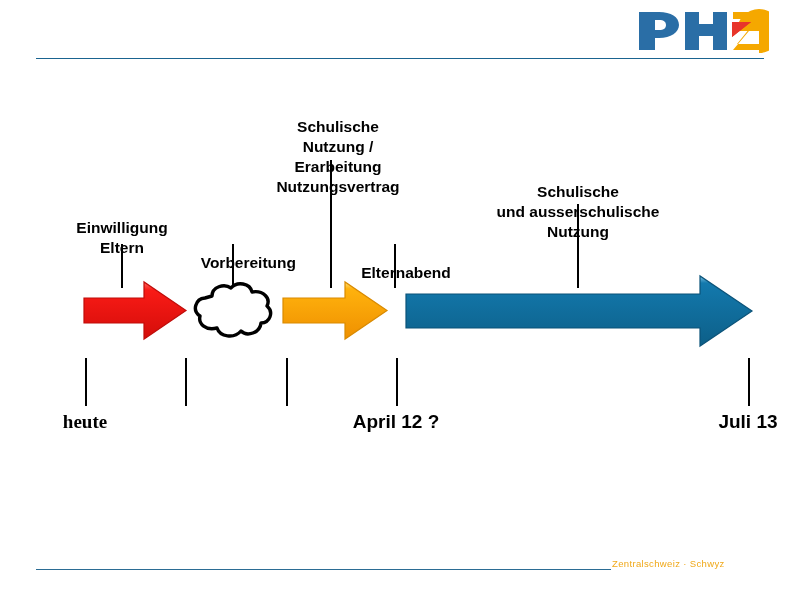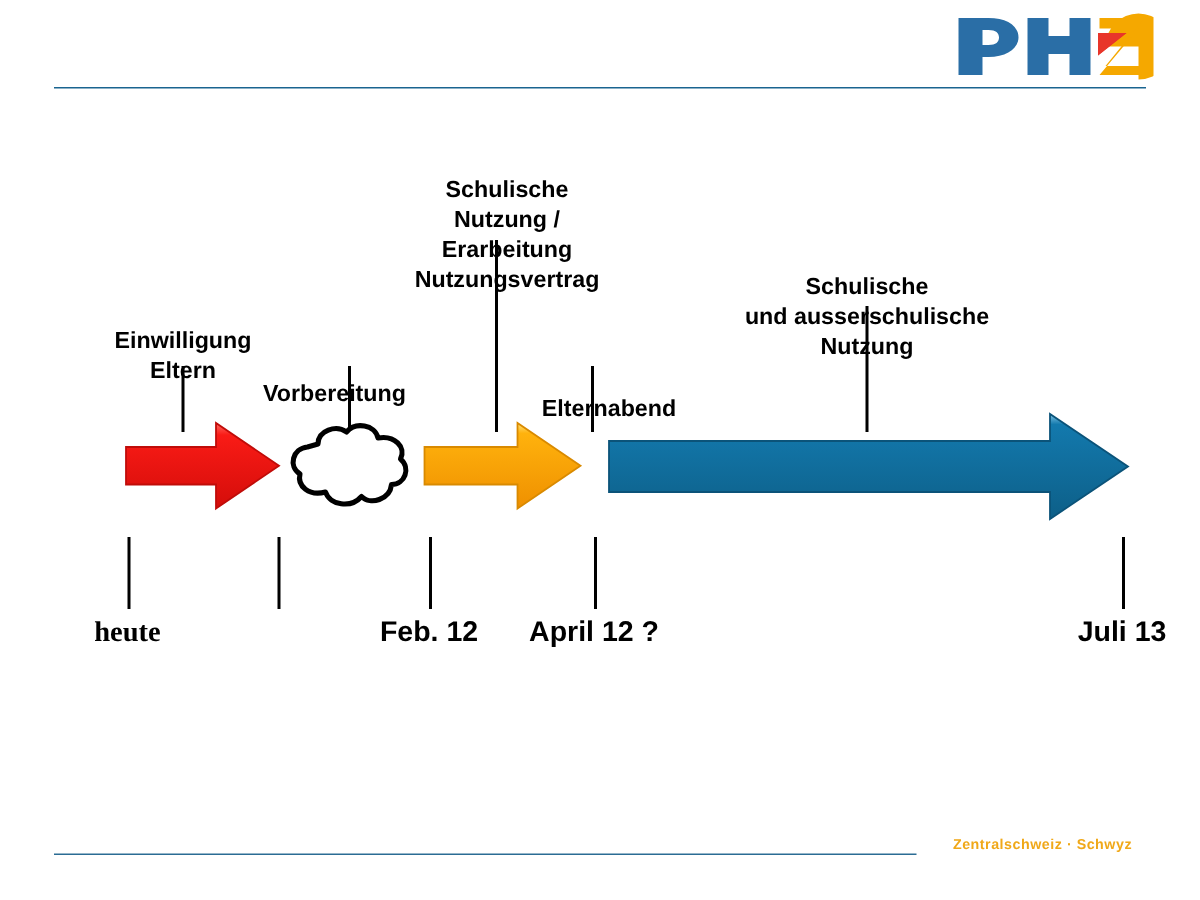--- a/index.html
+++ b/index.html
@@ -66,25 +66,25 @@
   }
   #footer-line1 {
     font-size: 9.5px;
     font-weight: bold;
     color: #3c78a8;
     letter-spacing: 0.35px;
     display: block;
   }
   #footer-line2 {
     font-size: 9.5px;
-    font-weight: bold;
+    font-weight: normal;
     color: #f0a818;
     letter-spacing: 0.35px;
     display: block;
-    text-align: center;
+    text-align: left;
     padding-right: 4px;
   }
 
   
   .label {
     position: absolute;
     font-size: 15.5px;
     font-weight: bold;
     color: #000000;
     text-align: center;
@@ -138,21 +138,21 @@
       <path d="M99 16 L118 16 L99 31 Z" fill="#e8352a"></path>
 
       <path d="M118 16 L99 31 L99 16 Z" fill="#e8352a"></path>
     </svg>
   </div>
 
   <div class="label" style="left:42px; top:178px; width:160px;">Einwilligung
 Eltern</div>
   <div class="tick" style="left:121px; top:244px; height:44px;"></div>
 
-  <div class="label" style="left:150px; top:213px; width:146px;">Vorbereitung</div>
+  <div class="label" style="left:150px; top:213px; width:146px;text-align:right;">Vorbereitung</div>
   <div class="tick" style="left:232px; top:244px; height:44px;"></div>
 
   <div class="label" style="left:243px; top:77px; width:190px;">Schulische
 Nutzung /
 Erarbeitung
 Nutzungsvertrag</div>
   <div class="tick" style="left:330px; top:160px; height:128px;"></div>
 
   <div class="label" style="left:333px; top:223px; width:146px;">Elternabend</div>
   <div class="tick" style="left:394px; top:244px; height:44px;"></div>
@@ -214,21 +214,20 @@
       <path d="M2 22 L296 22 L296 4 L348 39 L296 74 L296 56 L2 56 Z" fill="url(#gBlu)" stroke="#0b5379" stroke-width="1.2"></path>
     </svg>
   </div>
 
   <div class="tick" style="left:85px; top:358px; height:48px;"></div>
   <div class="axis-label" style="left:15px; top:411px; width:140px;font-family:Liberation Serif, serif;">heute</div>
 
   <div class="tick" style="left:185px; top:358px; height:48px;"></div>
 
   <div class="tick" style="left:286px; top:358px; height:48px;"></div>
-  <div class="axis-label" style="left:216px; top:411px; width:140px;">Feb. 12</div>
 
   <div class="tick" style="left:396px; top:358px; height:48px;"></div>
   <div class="axis-label" style="left:326px; top:411px; width:140px;">April 12 ?</div>
 
   <div class="tick" style="left:748px; top:358px; height:48px;"></div>
   <div class="axis-label" style="left:678px; top:411px; width:140px;">Juli 13</div>
 
   <div id="footer-rule"></div>
   <div id="footer-text">
     <span id="footer-line2">Zentralschweiz · Schwyz</span>

